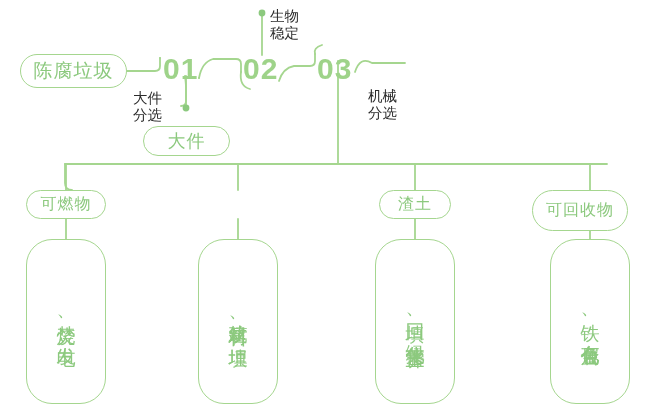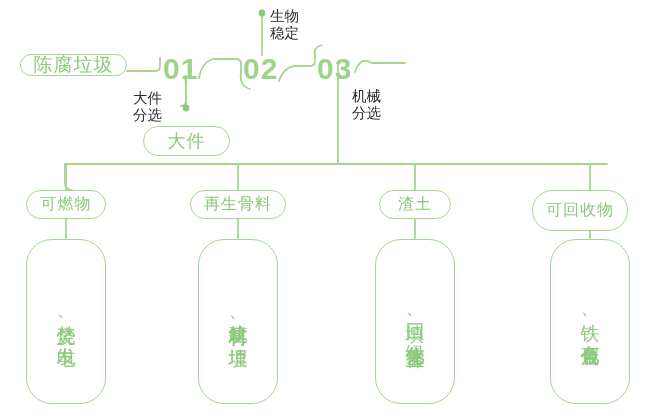--- a/index.html
+++ b/index.html
@@ -130,21 +130,21 @@
       <path d="M590 164 L590 190"></path>
 
       <path d="M66 219 L66 239"></path>
       <path d="M238 219 L238 239"></path>
       <path d="M415 219 L415 239"></path>
       <path d="M590 219 L590 239"></path>
 
     </g>
   </svg>
 
-  <div class="pill" style="left:20px; top:54px; width:107px; height:22px; font-size:19px;">
+  <div class="pill" style="left:20px; top:54px; width:107px; height:34px; font-size:19px;">
     <span>陈腐垃圾</span>
   </div>
 
   <div class="stage-num" style="left:163px; top:54px;">
     <span>01</span>
   </div>
 
   <div class="stage-num" style="left:243px; top:54px;">
     <span>02</span>
   </div>
@@ -156,39 +156,36 @@
   <div class="annot" style="left:133px; top:90px; text-align:left;">
     <div>大件</div>
     <div>分选</div>
   </div>
 
   <div class="annot" style="left:270px; top:8px; text-align:center;">
     <div>生物</div>
     <div>稳定</div>
   </div>
 
-  <div class="annot" style="left:352px; top:88px; text-align:center;">
+  <div class="annot" style="left:368px; top:88px; text-align:center;">
     <div>机械</div>
     <div>分选</div>
   </div>
 
   <div class="pill" style="left:143px; top:126px; width:87px; height:30px; font-size:18px;">
     <span>大件</span>
   </div>
 
   <div class="pill" style="left:26px; top:190px; width:80px; height:29px; font-size:16px;">
     <span>可燃物</span>
   </div>
   <div class="vbox" style="left:26px; top:239px; width:80px; height:165px;">
     <span class="vbox-text">焚烧、发电</span>
   </div>
 
-  <div class="pill" style="left:190px; top:190px; width:96px; height:29px; font-size:16px;">
-    <span>再生骨料</span>
-  </div>
   <div class="vbox" style="left:198px; top:239px; width:80px; height:165px;">
     <span class="vbox-text">建筑材料、填埋</span>
   </div>
 
   <div class="pill" style="left:379px; top:190px; width:72px; height:29px; font-size:16px;">
     <span>渣土</span>
   </div>
   <div class="vbox" style="left:375px; top:239px; width:80px; height:165px;">
     <span class="vbox-text">回填、绿化营养土</span>
   </div>

